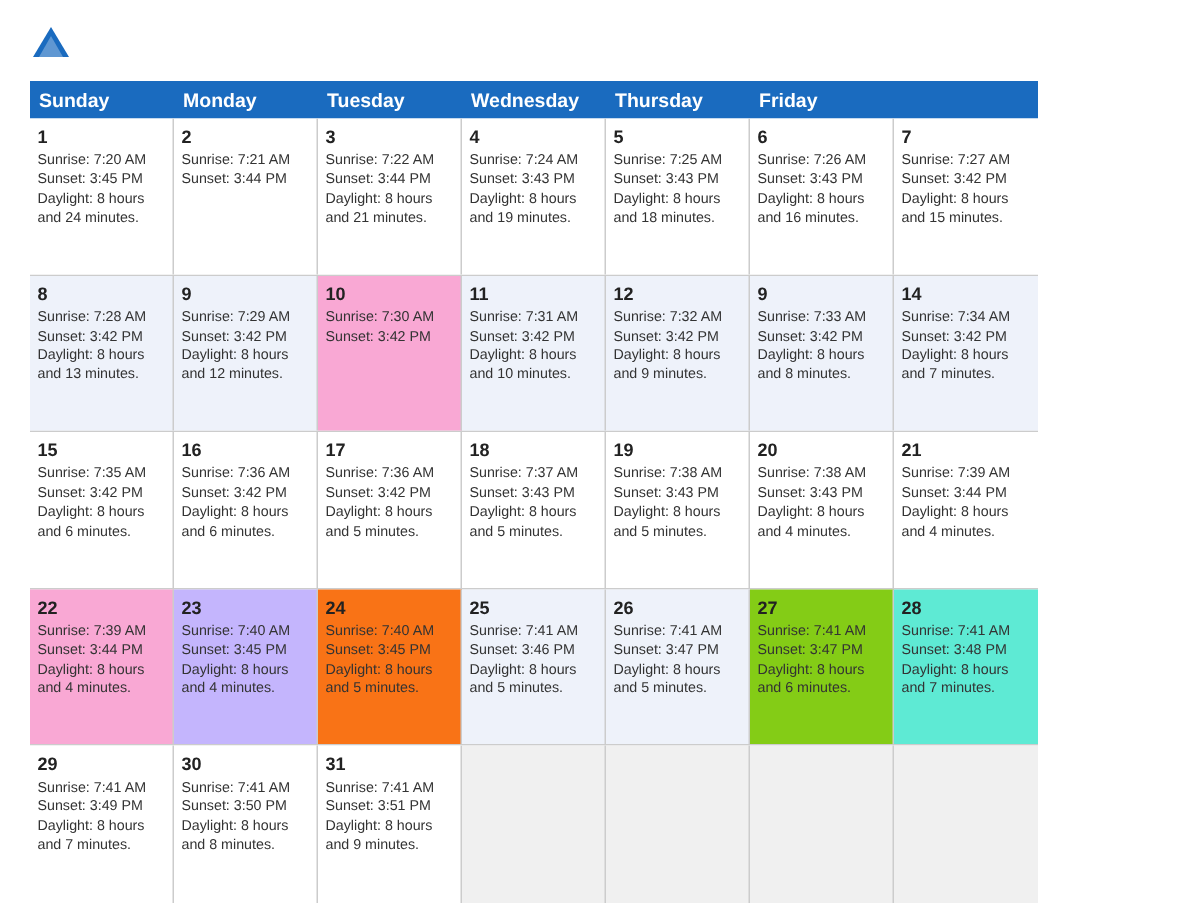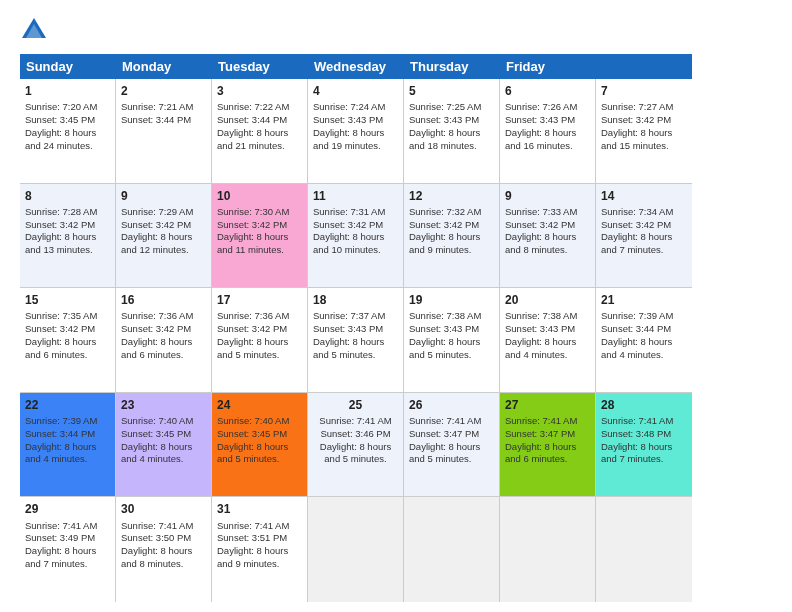--- a/index.html
+++ b/index.html
@@ -148,40 +148,40 @@
           <div class="cal-cell"><span class="day-num">2</span><span>Sunrise: 7:21 AM</span><br><span>Sunset: 3:44 PM</span><br></div>
           <div class="cal-cell"><span class="day-num">3</span><span>Sunrise: 7:22 AM</span><br><span>Sunset: 3:44 PM</span><br><span>Daylight: 8 hours and 21 minutes.</span></div>
           <div class="cal-cell"><span class="day-num">4</span><span>Sunrise: 7:24 AM</span><br><span>Sunset: 3:43 PM</span><br><span>Daylight: 8 hours and 19 minutes.</span></div>
           <div class="cal-cell"><span class="day-num">5</span><span>Sunrise: 7:25 AM</span><br><span>Sunset: 3:43 PM</span><br><span>Daylight: 8 hours and 18 minutes.</span></div>
           <div class="cal-cell"><span class="day-num">6</span><span>Sunrise: 7:26 AM</span><br><span>Sunset: 3:43 PM</span><br><span>Daylight: 8 hours and 16 minutes.</span></div>
           <div class="cal-cell"><span class="day-num">7</span><span>Sunrise: 7:27 AM</span><br><span>Sunset: 3:42 PM</span><br><span>Daylight: 8 hours and 15 minutes.</span></div>
         </div>
         <div class="cal-week">
           <div class="cal-cell" style="background: rgb(238, 242, 250);"><span class="day-num">8</span><span>Sunrise: 7:28 AM</span><br><span>Sunset: 3:42 PM</span><br><span>Daylight: 8 hours and 13 minutes.</span></div>
           <div class="cal-cell" style="background: rgb(238, 242, 250);"><span class="day-num">9</span><span>Sunrise: 7:29 AM</span><br><span>Sunset: 3:42 PM</span><br><span>Daylight: 8 hours and 12 minutes.</span></div>
-          <div class="cal-cell" style="background: #f9a8d4;"><span class="day-num">10</span><span>Sunrise: 7:30 AM</span><br><span>Sunset: 3:42 PM</span><br><span>Daylight: 8 hours and 11 minutes.</span></div>
+          <div class="cal-cell" style="background: #f9a8d4;"><span class="day-num">10</span><span>Sunrise: 7:30 AM</span><br><span>Sunset: 3:42 PM</span><br></div>
           <div class="cal-cell" style="background: rgb(238, 242, 250);"><span class="day-num">11</span><span>Sunrise: 7:31 AM</span><br><span>Sunset: 3:42 PM</span><br><span>Daylight: 8 hours and 10 minutes.</span></div>
           <div class="cal-cell" style="background: rgb(238, 242, 250);"><span class="day-num">12</span><span>Sunrise: 7:32 AM</span><br><span>Sunset: 3:42 PM</span><br><span>Daylight: 8 hours and 9 minutes.</span></div>
           <div class="cal-cell" style="background: rgb(238, 242, 250);"><span class="day-num">9</span><span>Sunrise: 7:33 AM</span><br><span>Sunset: 3:42 PM</span><br><span>Daylight: 8 hours and 8 minutes.</span></div>
           <div class="cal-cell" style="background: rgb(238, 242, 250);"><span class="day-num">14</span><span>Sunrise: 7:34 AM</span><br><span>Sunset: 3:42 PM</span><br><span>Daylight: 8 hours and 7 minutes.</span></div>
         </div>
         <div class="cal-week">
           <div class="cal-cell"><span class="day-num">15</span><span>Sunrise: 7:35 AM</span><br><span>Sunset: 3:42 PM</span><br><span>Daylight: 8 hours and 6 minutes.</span></div>
           <div class="cal-cell"><span class="day-num">16</span><span>Sunrise: 7:36 AM</span><br><span>Sunset: 3:42 PM</span><br><span>Daylight: 8 hours and 6 minutes.</span></div>
           <div class="cal-cell"><span class="day-num">17</span><span>Sunrise: 7:36 AM</span><br><span>Sunset: 3:42 PM</span><br><span>Daylight: 8 hours and 5 minutes.</span></div>
           <div class="cal-cell"><span class="day-num">18</span><span>Sunrise: 7:37 AM</span><br><span>Sunset: 3:43 PM</span><br><span>Daylight: 8 hours and 5 minutes.</span></div>
           <div class="cal-cell"><span class="day-num">19</span><span>Sunrise: 7:38 AM</span><br><span>Sunset: 3:43 PM</span><br><span>Daylight: 8 hours and 5 minutes.</span></div>
           <div class="cal-cell"><span class="day-num">20</span><span>Sunrise: 7:38 AM</span><br><span>Sunset: 3:43 PM</span><br><span>Daylight: 8 hours and 4 minutes.</span></div>
           <div class="cal-cell"><span class="day-num">21</span><span>Sunrise: 7:39 AM</span><br><span>Sunset: 3:44 PM</span><br><span>Daylight: 8 hours and 4 minutes.</span></div>
         </div>
         <div class="cal-week">
-          <div class="cal-cell" style="background: #3b82f6;"><span class="day-num">22</span><span>Sunrise: 7:39 AM</span><br><span>Sunset: 3:44 PM</span><br><span>Daylight: 8 hours and 4 minutes.</span></div>
+          <div class="cal-cell" style="background: #f9a8d4;"><span class="day-num">22</span><span>Sunrise: 7:39 AM</span><br><span>Sunset: 3:44 PM</span><br><span>Daylight: 8 hours and 4 minutes.</span></div>
           <div class="cal-cell" style="background: #c4b5fd;"><span class="day-num">23</span><span>Sunrise: 7:40 AM</span><br><span>Sunset: 3:45 PM</span><br><span>Daylight: 8 hours and 4 minutes.</span></div>
           <div class="cal-cell" style="background: #f97316;"><span class="day-num">24</span><span>Sunrise: 7:40 AM</span><br><span>Sunset: 3:45 PM</span><br><span>Daylight: 8 hours and 5 minutes.</span></div>
-          <div class="cal-cell" style="background: rgb(238, 242, 250); text-align: center;"><span class="day-num">25</span><span>Sunrise: 7:41 AM</span><br><span>Sunset: 3:46 PM</span><br><span>Daylight: 8 hours and 5 minutes.</span></div>
+          <div class="cal-cell" style="background: rgb(238, 242, 250);"><span class="day-num">25</span><span>Sunrise: 7:41 AM</span><br><span>Sunset: 3:46 PM</span><br><span>Daylight: 8 hours and 5 minutes.</span></div>
           <div class="cal-cell" style="background: rgb(238, 242, 250);"><span class="day-num">26</span><span>Sunrise: 7:41 AM</span><br><span>Sunset: 3:47 PM</span><br><span>Daylight: 8 hours and 5 minutes.</span></div>
           <div class="cal-cell" style="background: #84cc16;"><span class="day-num">27</span><span>Sunrise: 7:41 AM</span><br><span>Sunset: 3:47 PM</span><br><span>Daylight: 8 hours and 6 minutes.</span></div>
           <div class="cal-cell" style="background: #5eead4;"><span class="day-num">28</span><span>Sunrise: 7:41 AM</span><br><span>Sunset: 3:48 PM</span><br><span>Daylight: 8 hours and 7 minutes.</span></div>
         </div>
         <div class="cal-week">
           <div class="cal-cell"><span class="day-num">29</span><span>Sunrise: 7:41 AM</span><br><span>Sunset: 3:49 PM</span><br><span>Daylight: 8 hours and 7 minutes.</span></div>
           <div class="cal-cell"><span class="day-num">30</span><span>Sunrise: 7:41 AM</span><br><span>Sunset: 3:50 PM</span><br><span>Daylight: 8 hours and 8 minutes.</span></div>
           <div class="cal-cell"><span class="day-num">31</span><span>Sunrise: 7:41 AM</span><br><span>Sunset: 3:51 PM</span><br><span>Daylight: 8 hours and 9 minutes.</span></div>
           <div class="cal-cell empty"></div>
           <div class="cal-cell empty"></div>

